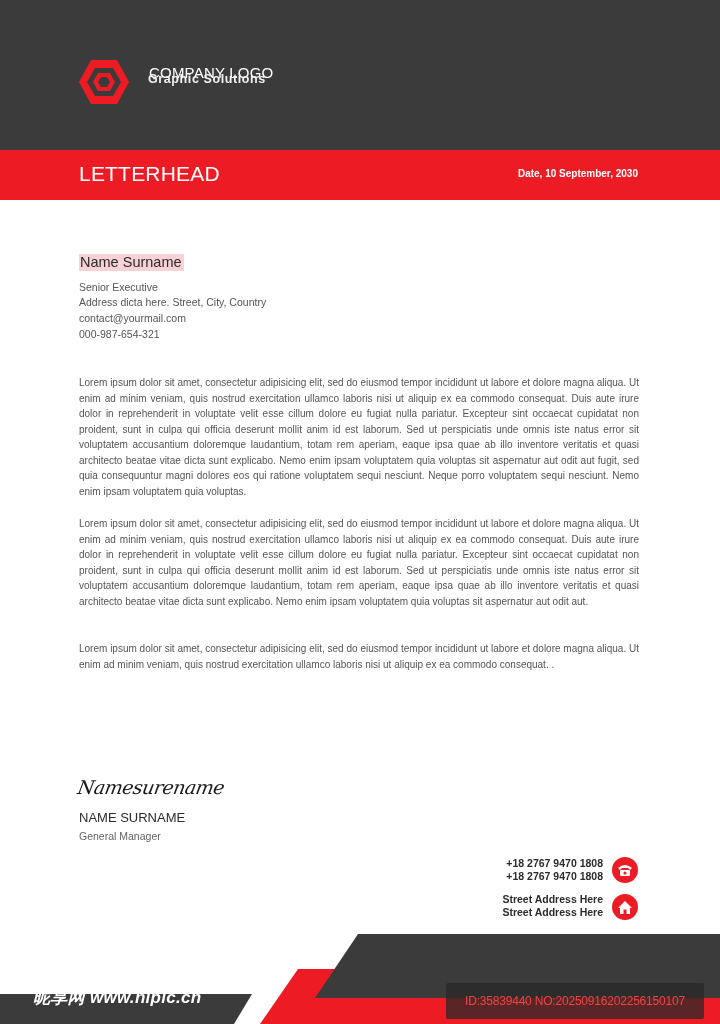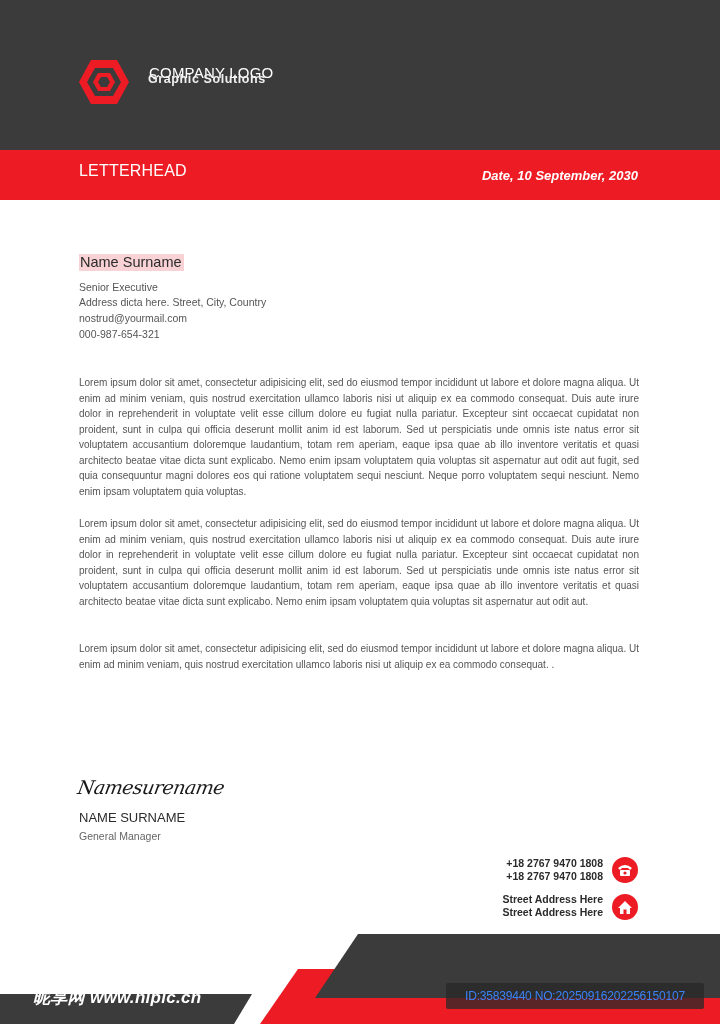--- a/index.html
+++ b/index.html
@@ -5,38 +5,38 @@
   * { margin:0; padding:0; box-sizing:border-box; }
   html, body { width:720px; height:1024px; overflow:hidden; background:#ffffff; }
   body { position:relative; font-family:"Liberation Sans", sans-serif; color:#4a4a4a; }
 
   .top-band { position:absolute; left:0; top:0; width:720px; height:150px; background:#3b3b3b; }
   .logo-icon { position:absolute; left:78px; top:58px; width:52px; height:48px; }
   .company-name { position:absolute; left:149px; top:64px; font-size:15px; color:#ffffff; letter-spacing:0.2px; }
   .company-tagline { position:absolute; left:148px; top:72px; font-size:12.5px; font-weight:bold; color:#f0f0f0; letter-spacing:0.6px; }
 
   .red-band { position:absolute; left:0; top:150px; width:720px; height:50px; background:#ed1c24; }
-  .letterhead-title { position:absolute; left:79px; top:162px; font-size:16px; color:#ffffff; letter-spacing:0.2px; }
-  .letter-date { position:absolute; right:82px; top:168px; font-size:13px; font-weight:bold; color:#ffffff;font-style:italic; }
+  .letterhead-title { position:absolute; left:79px; top:162px; font-size:21px; color:#ffffff; letter-spacing:0.2px; }
+  .letter-date { position:absolute; right:82px; top:168px; font-size:10px; font-weight:bold; color:#ffffff; }
 
   .sender-name { position:absolute; left:79px; top:254px; font-size:14.5px; color:#2b2b2b; background:#f8d2d4; padding:0 2px 1px 1px; }
   .sender-line { position:absolute; left:79px; font-size:10.5px; color:#555555; }
 
   .body-para { position:absolute; left:79px; width:560px; font-size:10px; line-height:15.5px; color:#555555; text-align:justify; }
 
   .signature { position:absolute; left:78px; top:776px; font-family:"DejaVu Serif", serif; font-style:italic; font-size:19px; color:#1a1a1a; letter-spacing:-0.5px; transform:skewX(-10deg); }
   .sig-name { position:absolute; left:79px; top:810px; font-size:13px; color:#2b2b2b; }
   .sig-title { position:absolute; left:79px; top:830px; font-size:10.5px; color:#666666; }
 
   .contact-text { position:absolute; right:117px; font-size:10.5px; font-weight:bold; color:#2b2b2b; text-align:center; line-height:13px; }
   .contact-icon { position:absolute; left:612px; width:26px; height:26px; border-radius:50%; background:#ed1c24; display:flex; align-items:center; justify-content:center; }
 
   .bottom-art { position:absolute; left:0; top:920px; width:720px; height:104px; }
   .watermark-left { position:absolute; left:14px; top:986px; font-size:17px; font-weight:bold; font-style:italic; color:#ffffff; letter-spacing:0.3px;margin-left:19px; }
-  .watermark-id { position:absolute; left:446px; top:983px; width:258px; height:26px; background:rgba(40,40,40,0.75); border-radius:2px; color:#3b82f6; font-size:12px; display:flex; align-items:center; justify-content:center; letter-spacing:-0.2px; }
+  .watermark-id { position:absolute; left:446px; top:983px; width:258px; height:36px; background:rgba(40,40,40,0.75); border-radius:2px; color:#ef4444; font-size:12px; display:flex; align-items:center; justify-content:center; letter-spacing:-0.2px; }
 </style>
 </head>
 <body>
 
 <div class="top-band"></div>
 <svg class="logo-icon" viewBox="0 0 52 48">
   <polygon points="13,2 39,2 51,24 39,46 13,46 1,24" fill="#ed1c24"></polygon>
   <polygon points="17,10 35,10 43,24 35,38 17,38 9,24" fill="#3b3b3b"></polygon>
   <polygon points="20,15 32,15 37,24 32,33 20,33 15,24" fill="#ed1c24"></polygon>
   <polygon points="23,19 29,19 32,24 29,29 23,29 20,24" fill="#3b3b3b"></polygon>
@@ -44,21 +44,21 @@
 <div class="company-name">COMPANY LOGO</div>
 <div class="company-tagline">Graphic Solutions</div>
 
 <div class="red-band"></div>
 <div class="letterhead-title">LETTERHEAD</div>
 <div class="letter-date">Date, 10 September, 2030</div>
 
 <div class="sender-name">Name Surname</div>
 <div class="sender-line" style="top:281px">Senior Executive</div>
 <div class="sender-line" style="top:296px">Address dicta here. Street, City, Country</div>
-<div class="sender-line" style="top:312px">nostrud@yourmail.com</div>
+<div class="sender-line" style="top:312px">contact@yourmail.com</div>
 <div class="sender-line" style="top:328px">000-987-654-321</div>
 
 <div class="body-para" style="top:375px">Lorem ipsum dolor sit amet, consectetur adipisicing elit, sed do eiusmod tempor incididunt ut labore et dolore magna aliqua. Ut enim ad minim veniam, quis nostrud exercitation ullamco laboris nisi ut aliquip ex ea commodo consequat. Duis aute irure dolor in reprehenderit in voluptate velit esse cillum dolore eu fugiat nulla pariatur. Excepteur sint occaecat cupidatat non proident, sunt in culpa qui officia deserunt mollit anim id est laborum. Sed ut perspiciatis unde omnis iste natus error sit voluptatem accusantium doloremque laudantium, totam rem aperiam, eaque ipsa quae ab illo inventore veritatis et quasi architecto beatae vitae dicta sunt explicabo. Nemo enim ipsam voluptatem quia voluptas sit aspernatur aut odit aut fugit, sed quia consequuntur magni dolores eos qui ratione voluptatem sequi nesciunt. Neque porro voluptatem sequi nesciunt. Nemo enim ipsam voluptatem quia voluptas.</div>
 <div class="body-para" style="top:516px">Lorem ipsum dolor sit amet, consectetur adipisicing elit, sed do eiusmod tempor incididunt ut labore et dolore magna aliqua. Ut enim ad minim veniam, quis nostrud exercitation ullamco laboris nisi ut aliquip ex ea commodo consequat. Duis aute irure dolor in reprehenderit in voluptate velit esse cillum dolore eu fugiat nulla pariatur. Excepteur sint occaecat cupidatat non proident, sunt in culpa qui officia deserunt mollit anim id est laborum. Sed ut perspiciatis unde omnis iste natus error sit voluptatem accusantium doloremque laudantium, totam rem aperiam, eaque ipsa quae ab illo inventore veritatis et quasi architecto beatae vitae dicta sunt explicabo. Nemo enim ipsam voluptatem quia voluptas sit aspernatur aut odit aut.</div>
 <div class="body-para" style="top:641px">Lorem ipsum dolor sit amet, consectetur adipisicing elit, sed do eiusmod tempor incididunt ut labore et dolore magna aliqua. Ut enim ad minim veniam, quis nostrud exercitation ullamco laboris nisi ut aliquip ex ea commodo consequat. .</div>
 
 <div class="signature">Namesurename</div>
 <div class="sig-name">NAME SURNAME</div>
 <div class="sig-title">General Manager</div>
 

